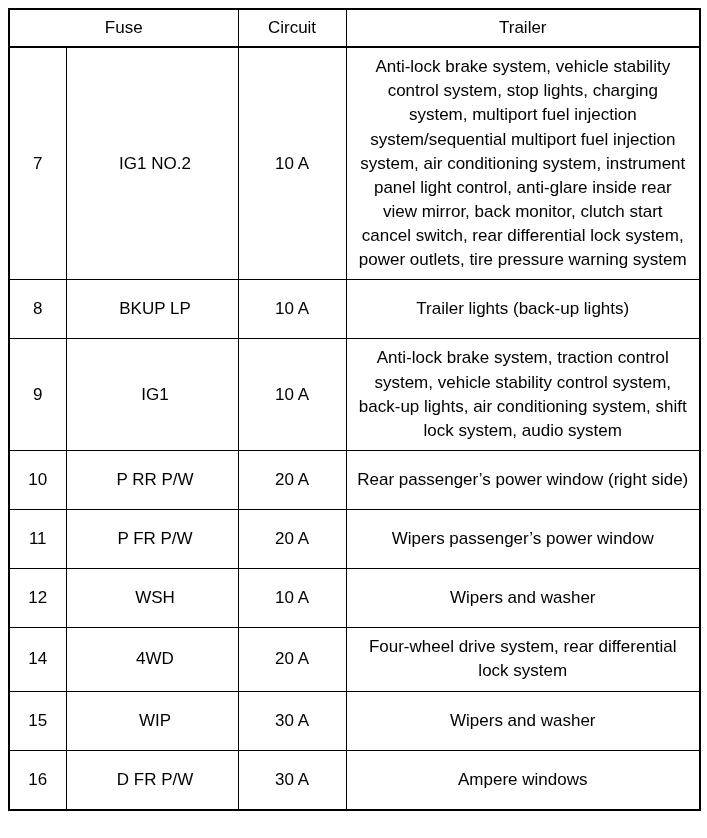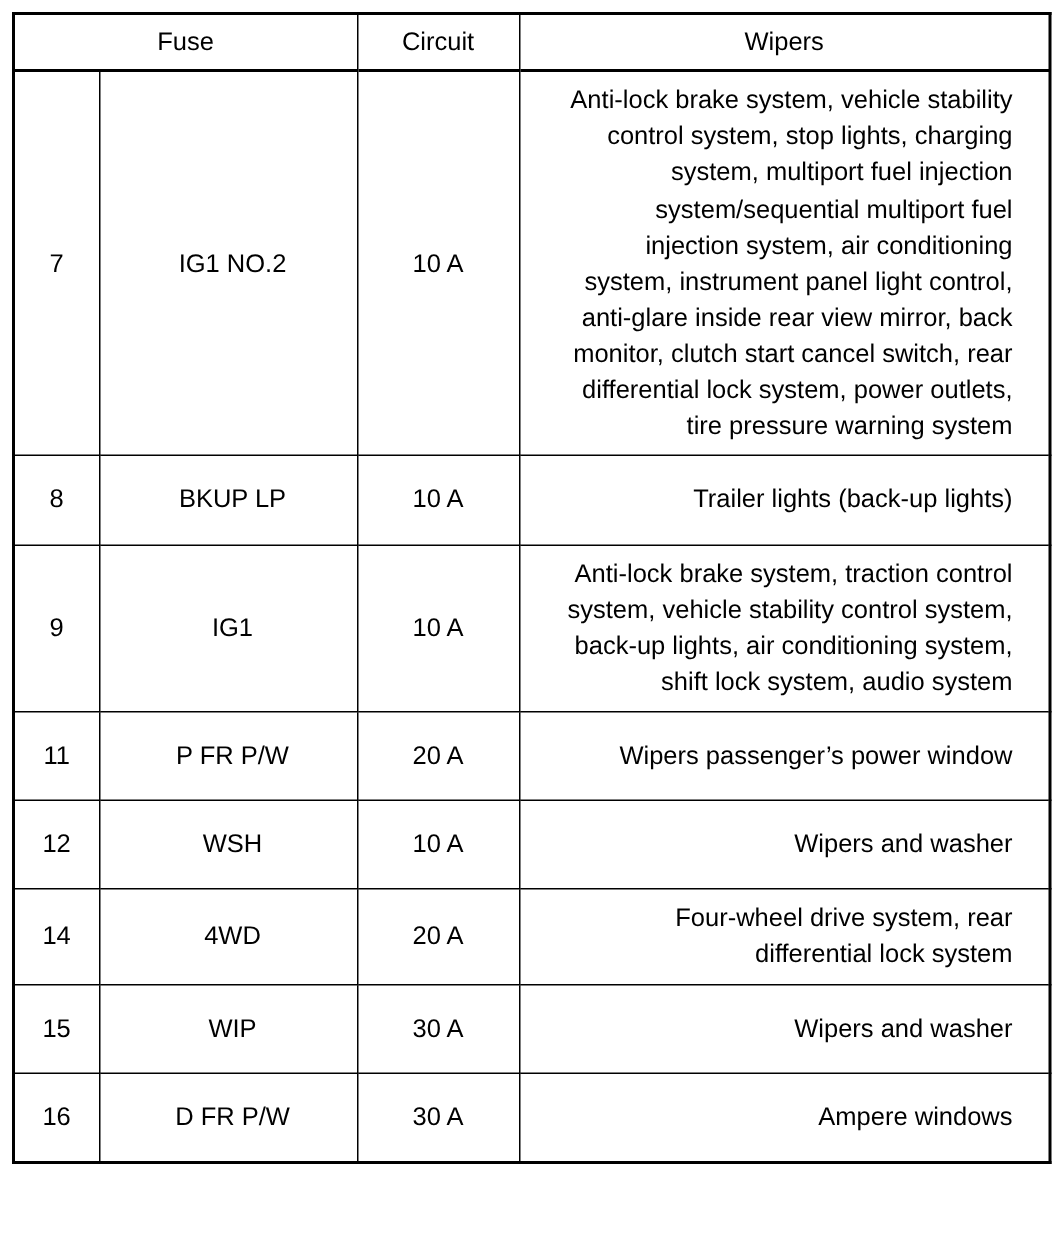--- a/index.html
+++ b/index.html
@@ -41,40 +41,40 @@
   }
   td.col-name {
     text-align: center;
     padding: 7px 6px 7px 12px;
   }
   td.col-amp {
     text-align: center;
     padding: 17px 4px;
   }
   td.col-circuit {
-    text-align: right;
-    padding: 7px 24px;
+    text-align: center;
+    padding: 7px 10px;
   }
 </style>
 </head>
 <body>
 
 <div class="page">
   <table class="fuse-table">
     <colgroup>
       <col style="width:57px">
       <col style="width:172px">
       <col style="width:108px">
       <col style="width:354px">
     </colgroup>
     <thead>
       <tr>
         <th colspan="2">Fuse</th>
         <th>Circuit</th>
-        <th>Wipers</th>
+        <th>Trailer</th>
       </tr>
     </thead>
     <tbody id="rows-body">
   <tr>
     <td class="col-num">7</td>
     <td class="col-name">IG1 NO.2</td>
     <td class="col-amp">10 A</td>
     <td class="col-circuit">Anti-lock brake system, vehicle stability control system, stop lights, charging system, multiport fuel injection system/sequential multiport fuel injection system, air conditioning system, instrument panel light control, anti-glare inside rear view mirror, back monitor, clutch start cancel switch, rear differential lock system, power outlets, tire pressure warning system</td>
   </tr>
 
@@ -85,20 +85,26 @@
     <td class="col-circuit">Trailer lights (back-up lights)</td>
   </tr>
 
   <tr>
     <td class="col-num">9</td>
     <td class="col-name">IG1</td>
     <td class="col-amp">10 A</td>
     <td class="col-circuit">Anti-lock brake system, traction control system, vehicle stability control system, back-up lights, air conditioning system, shift lock system, audio system</td>
   </tr>
 
+  <tr>
+    <td class="col-num">10</td>
+    <td class="col-name">P RR P/W</td>
+    <td class="col-amp">20 A</td>
+    <td class="col-circuit">Rear passenger’s power window (right side)</td>
+  </tr>
 
   <tr>
     <td class="col-num">11</td>
     <td class="col-name">P FR P/W</td>
     <td class="col-amp">20 A</td>
     <td class="col-circuit">Wipers passenger’s power window</td>
   </tr>
 
   <tr>
     <td class="col-num">12</td>

